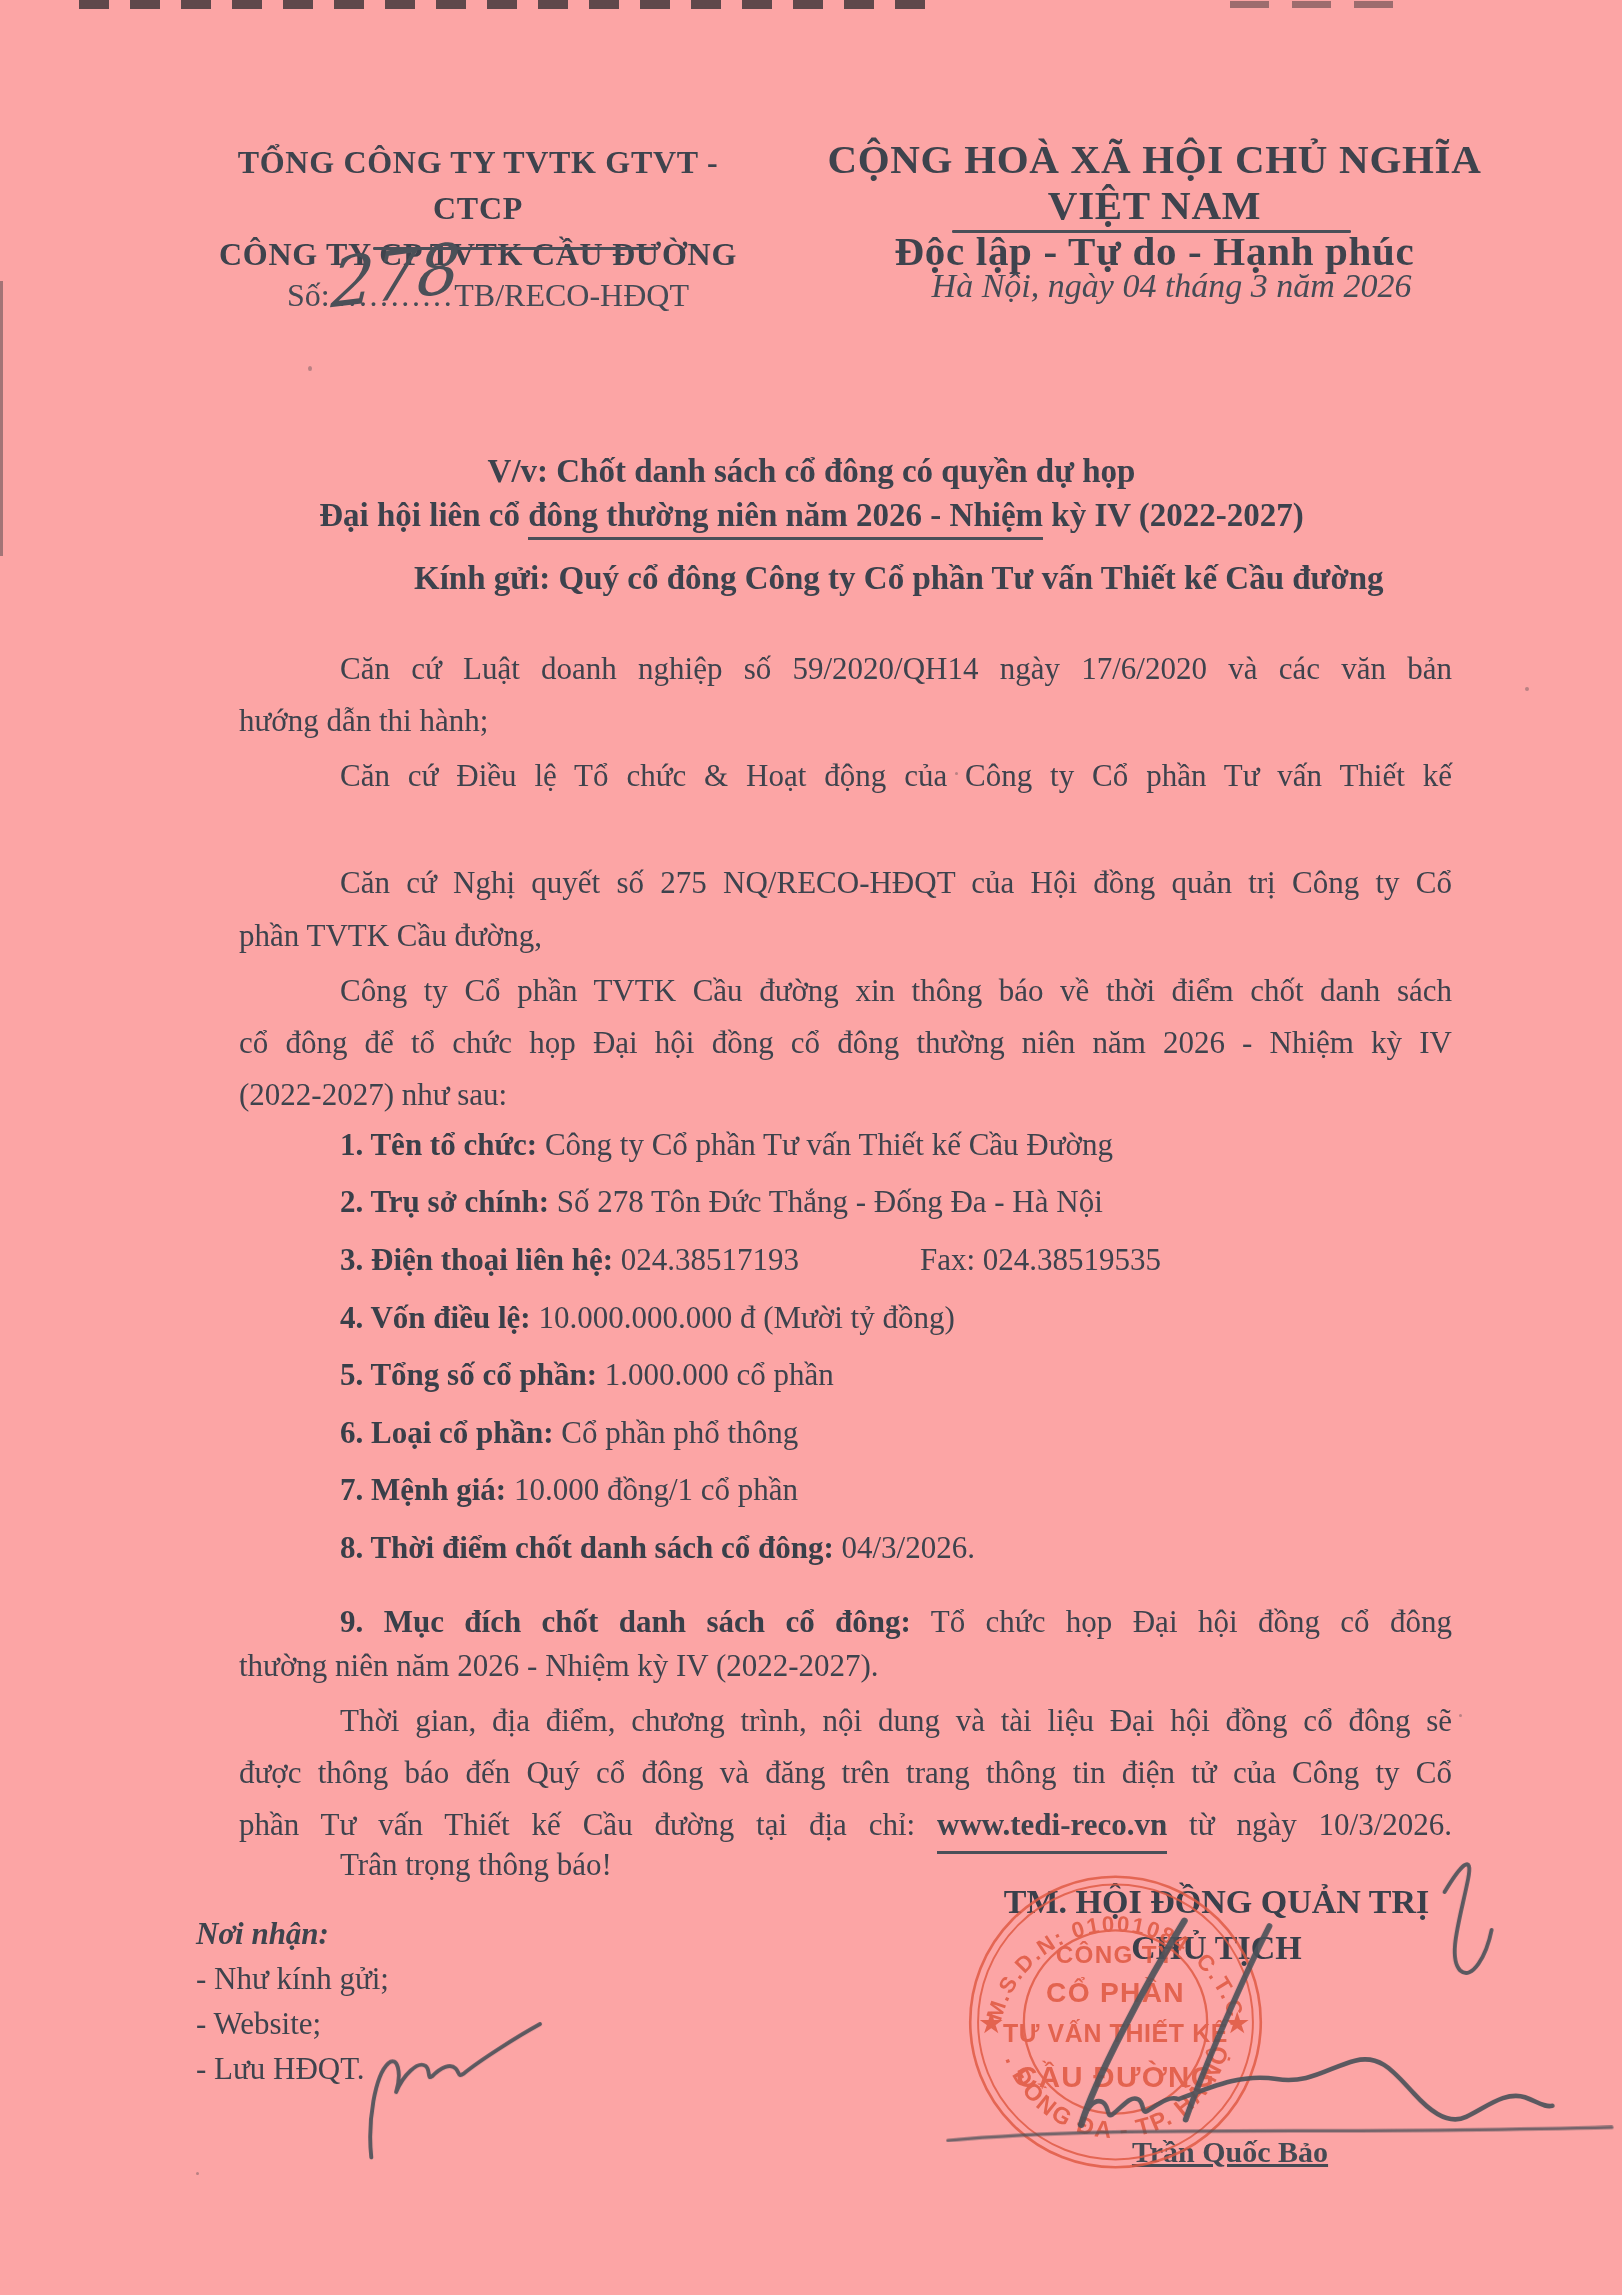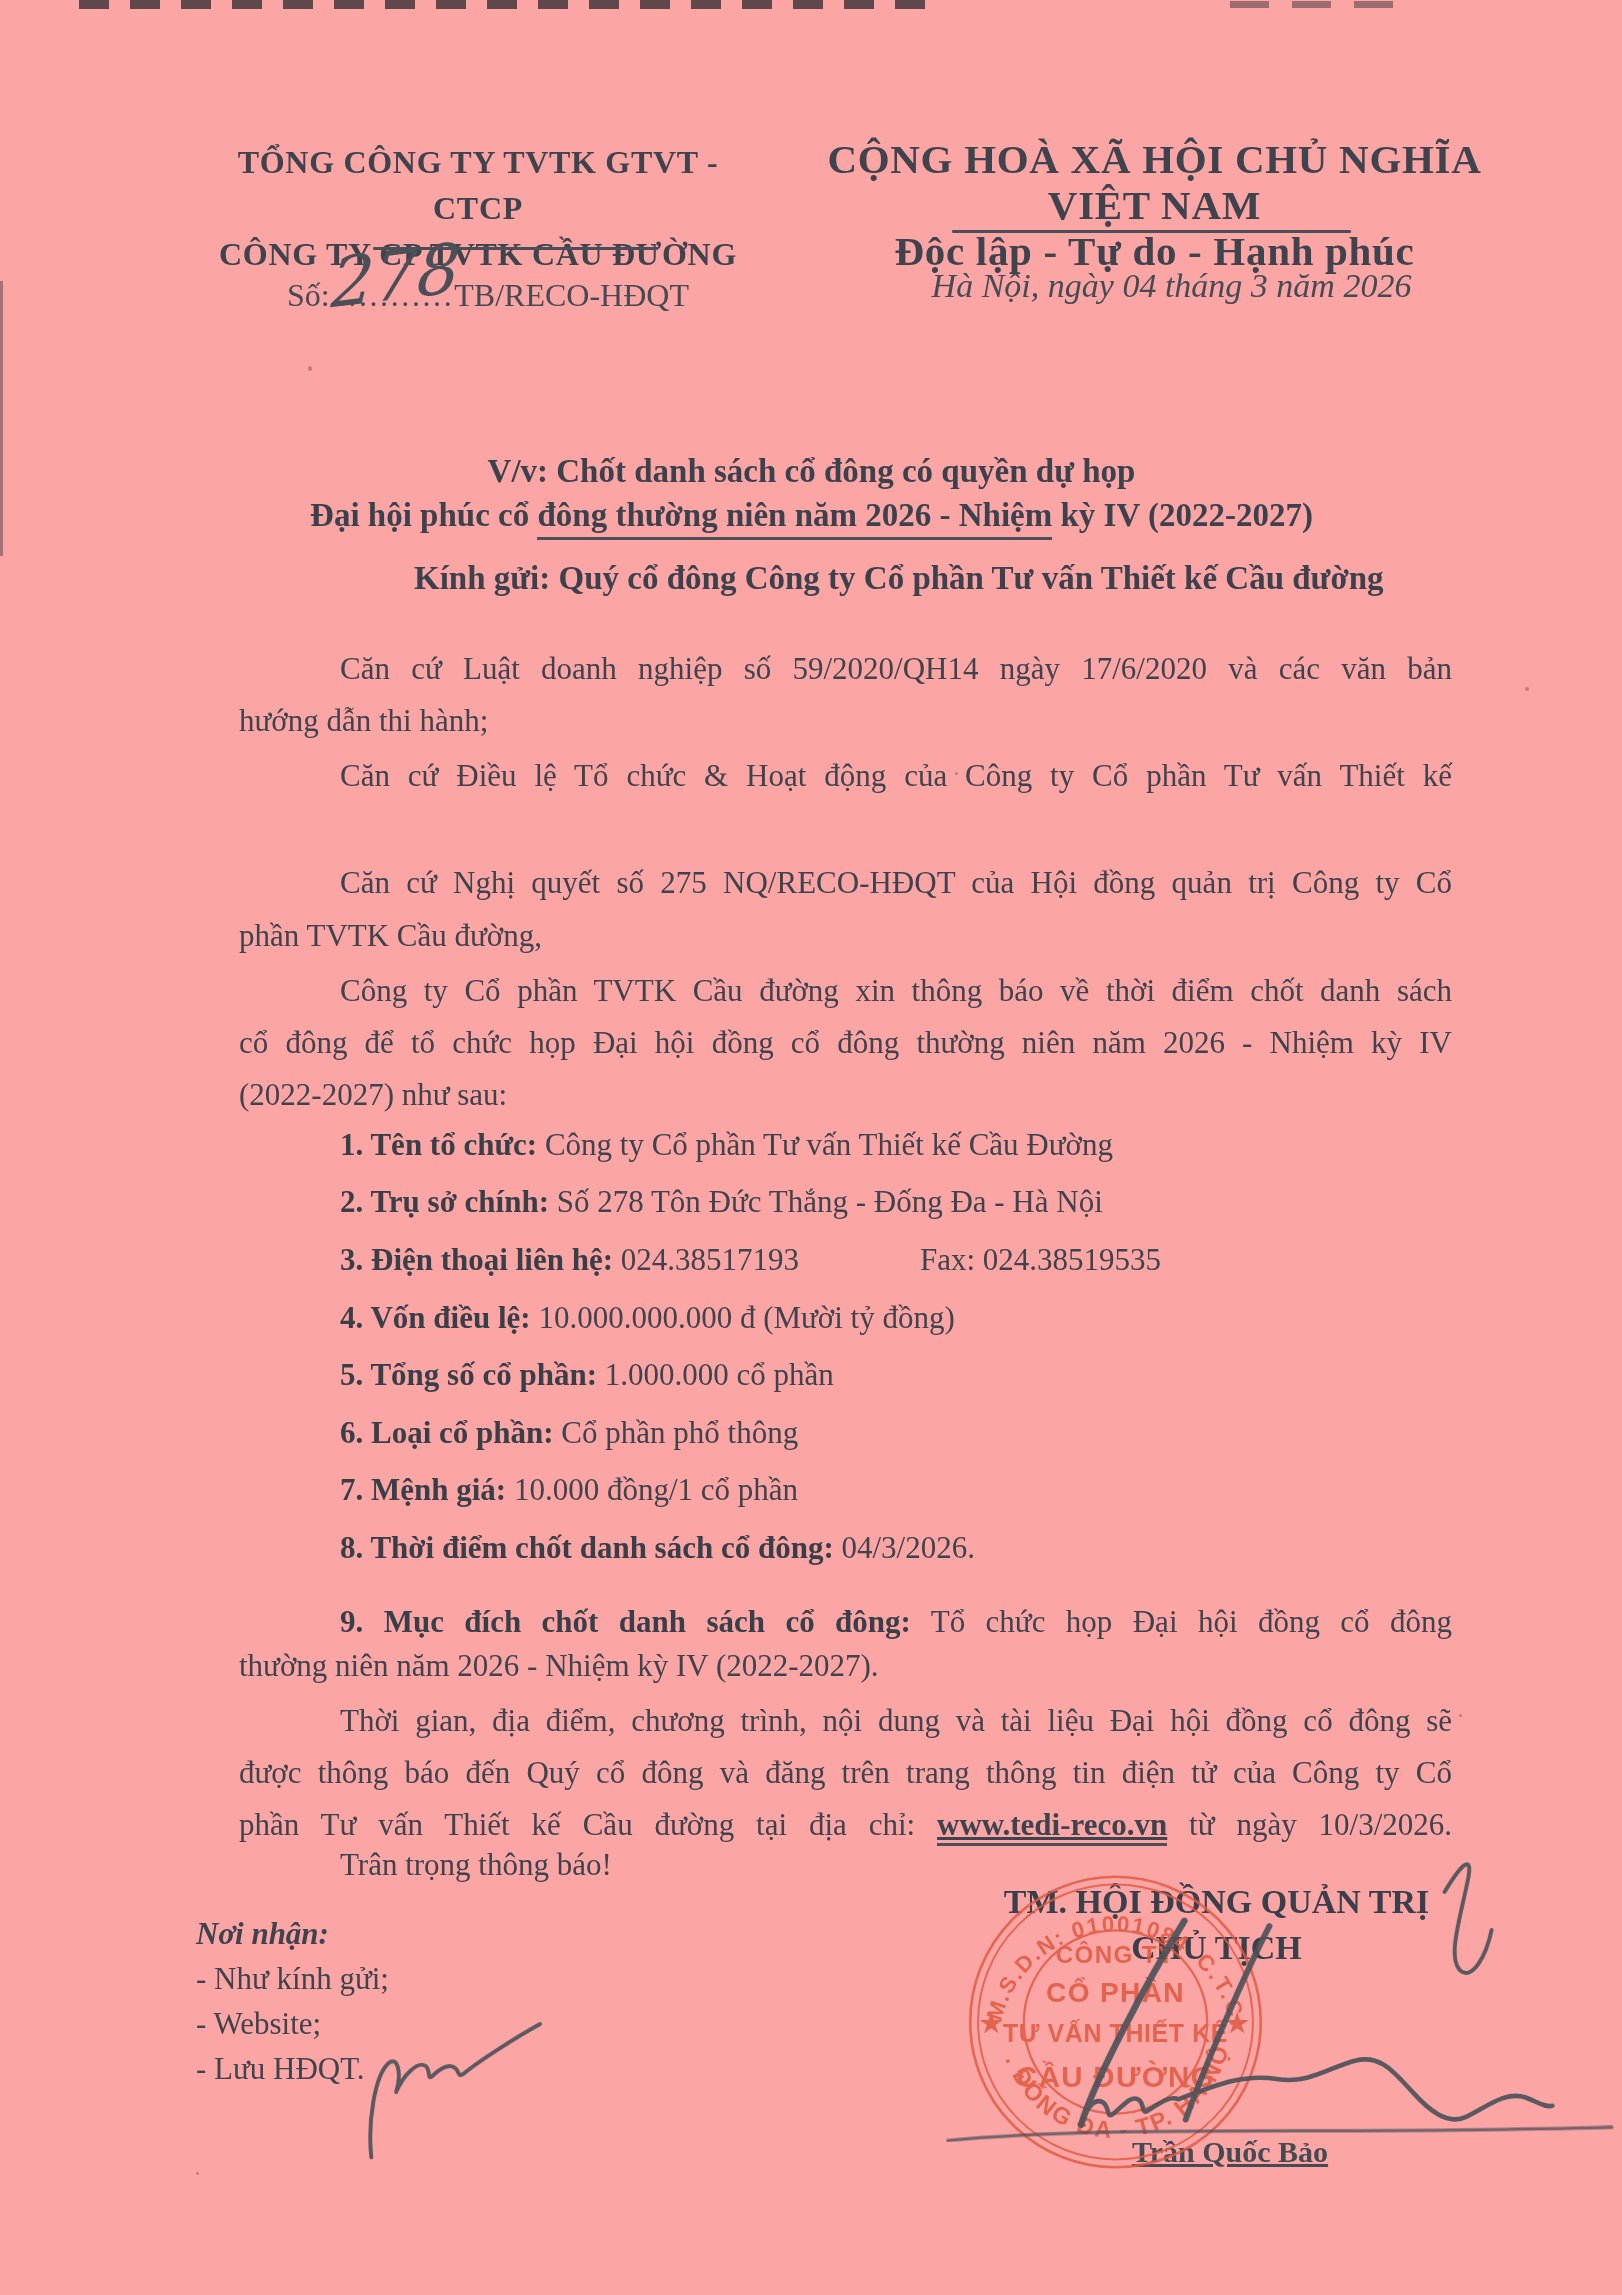--- a/index.html
+++ b/index.html
@@ -45,21 +45,21 @@
     font-size:33px;font-weight:700;color:#3c424d;}
   
   .blk{position:absolute;left:239px;width:1213px;font-size:31px;line-height:52px;
     color:#3e434d;white-space:normal;}
   .jline{text-align:justify;text-align-last:justify;}
   .lline{text-align:left;}
   .ind{padding-left:101px;box-sizing:border-box;}
   .item{position:absolute;left:340px;width:1111px;font-size:31px;color:#3e434d;}
   .item b,.blk b{font-weight:700;color:#393f49;}
   .fax-gap{display:inline-block;width:121px;}
-  .weblink{font-weight:700;border-bottom:3.3px solid #4a4f58;padding-bottom:1px;text-decoration:underline;}
+  .weblink{font-weight:700;border-bottom:3.3px solid #4a4f58;padding-bottom:9px;}
   
   .closing{position:absolute;left:340px;top:1847px;font-size:31px;color:#3e434d;}
   .sigblock{position:absolute;left:968px;top:1879px;width:497px;text-align:center;
     font-size:34px;font-weight:700;color:#3a404b;line-height:46px;}
   .signer{position:absolute;left:1073px;top:2135px;width:314px;text-align:center;
     font-size:30px;font-weight:700;color:#454a53;text-decoration:underline;}
   .noinhan{position:absolute;left:196px;top:1911px;font-size:31px;color:#3e434d;line-height:45px;}
   .noinhan .nn-title{font-style:italic;font-weight:700;}
   svg{position:absolute;left:0;top:0;}
   .stamp-wrap{position:absolute;left:929px;top:1832px;width:373px;height:380px;opacity:.88;}
@@ -88,21 +88,21 @@
   <div class="handnum">278</div>
 
   <div class="hdr hdr-right">
     <div>CỘNG HOÀ XÃ HỘI CHỦ NGHĨA VIỆT NAM</div>
     <div>Độc lập - Tự do - Hạnh phúc</div>
   </div>
   <div class="rule" style="left:952px;top:230px;width:399px;height:3.3px;"></div>
   <div class="date-line">Hà Nội, ngày 04 tháng 3 năm 2026</div>
 
   <div class="subject1">V/v: Chốt danh sách cổ đông có quyền dự họp</div>
-  <div class="subject2"><span>Đại hội phúc cổ </span><span class="u-part">đông thường niên năm 2026 - Nhiệm</span><span> kỳ IV (2022-2027)</span></div>
+  <div class="subject2"><span>Đại hội liên cổ </span><span class="u-part">đông thường niên năm 2026 - Nhiệm</span><span> kỳ IV (2022-2027)</span></div>
   <div class="kinhgui">Kính gửi: Quý cổ đông Công ty Cổ phần Tư vấn Thiết kế Cầu đường</div>
 
   <div class="blk jline ind" style="top:643px;">Căn cứ Luật doanh nghiệp số 59/2020/QH14 ngày 17/6/2020 và các văn bản</div>
   <div class="blk lline" style="top:695px;">hướng dẫn thi hành;</div>
 
   <div class="blk jline ind" style="top:750px;">Căn cứ Điều lệ Tổ chức &amp; Hoạt động của Công ty Cổ phần Tư vấn Thiết kế</div>
 
   <div class="blk jline ind" style="top:857px;">Căn cứ Nghị quyết số 275 NQ/RECO-HĐQT của Hội đồng quản trị Công ty Cổ</div>
   <div class="blk lline" style="top:910px;">phần TVTK Cầu đường,</div>
 

